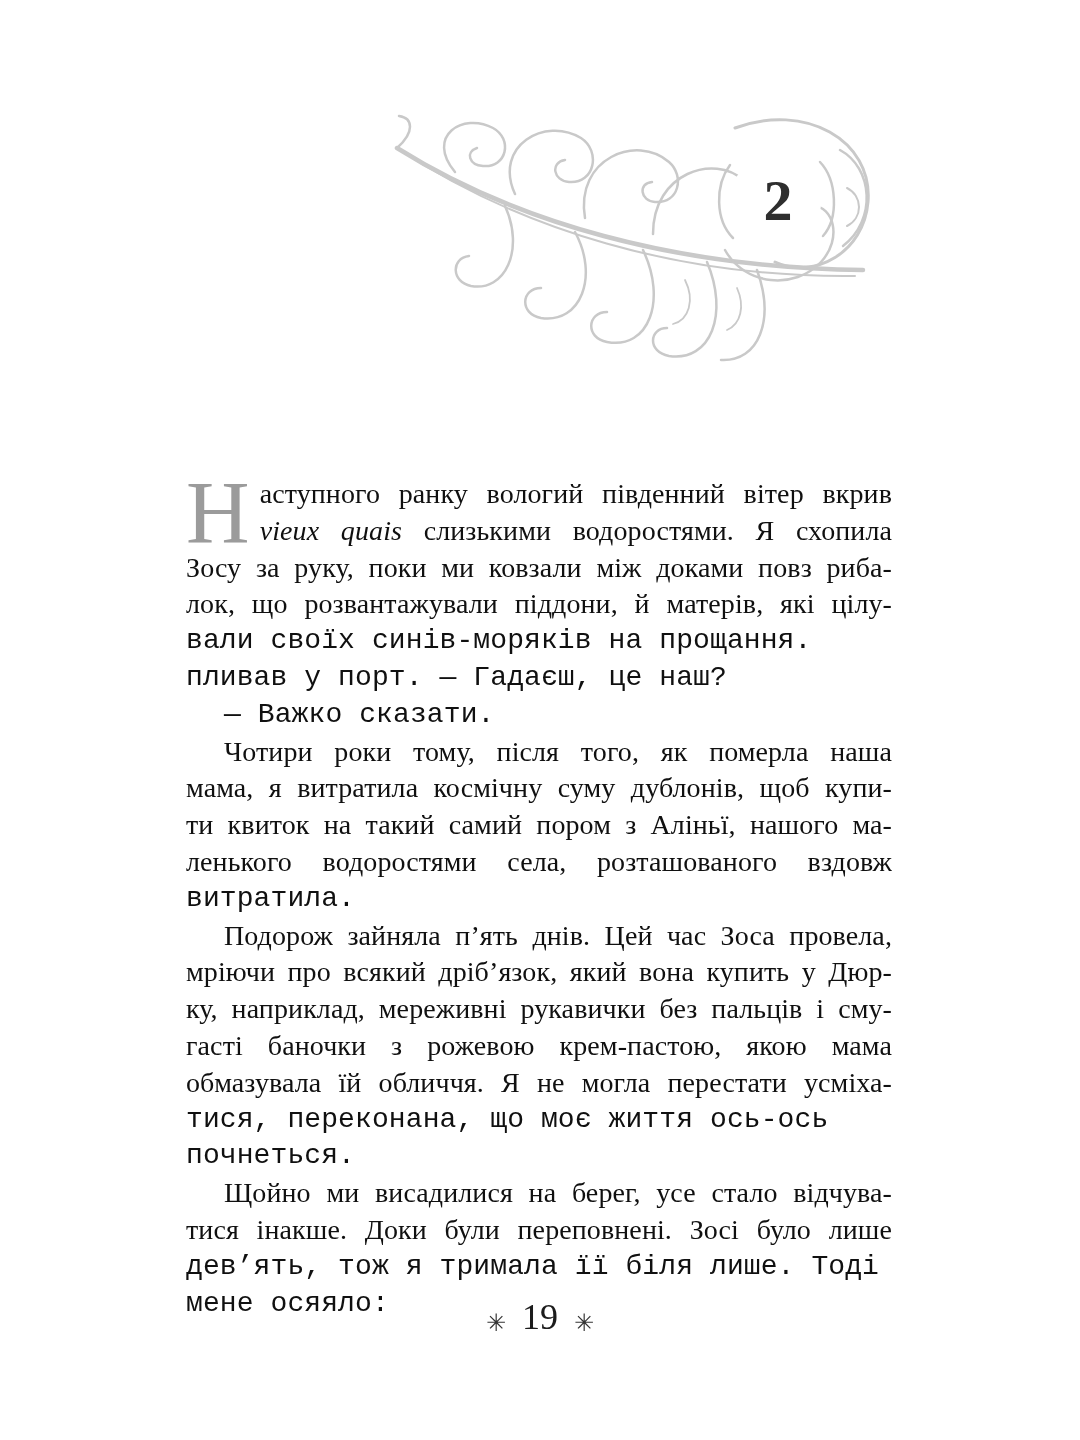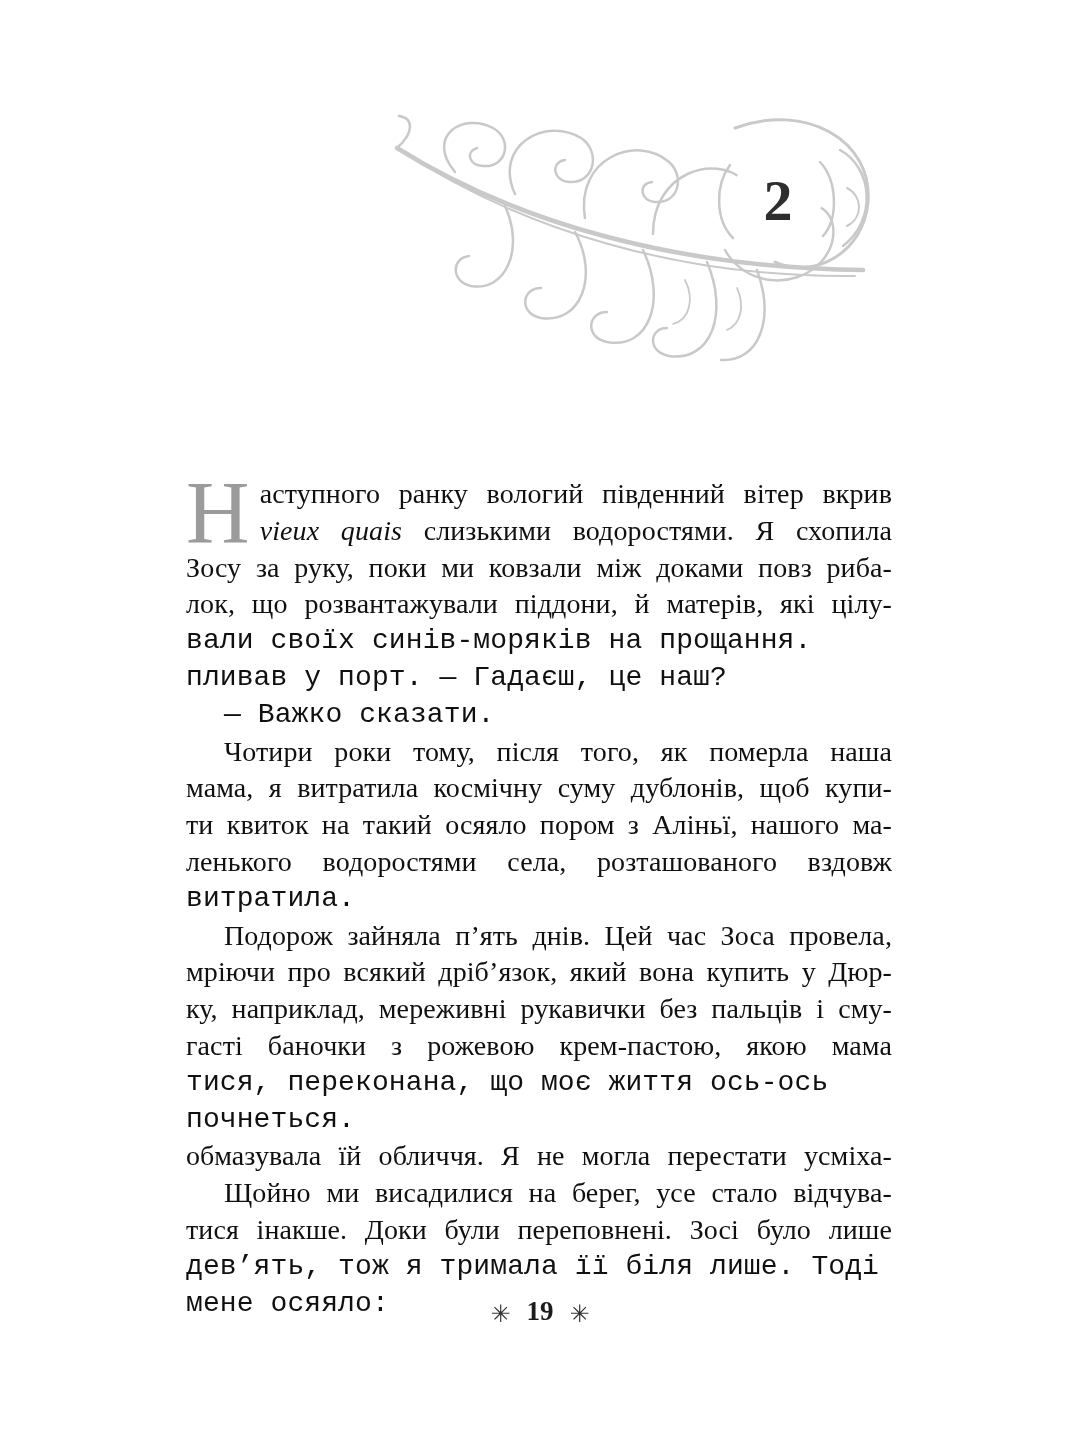--- a/index.html
+++ b/index.html
@@ -47,21 +47,21 @@
   
   .footer {
     position:absolute; left:0; top:1296px; width:1080px;
     text-align:center; color:#2b2b2b;
   }
   .footer .star {
     font-family:"DejaVu Sans",sans-serif;
     font-size:24px; vertical-align:-2px; color:#333333;
   }
   .footer .pagenum {
-    font-size:27px; margin:16px 16px; color:#1c1c1c;font-weight:bold;
+    font-size:36px; margin:16px 16px; color:#1c1c1c;
   }
 </style>
 </head>
 <body>
 
 <div class="page">
 
   <div class="feather-wrap">
     <svg viewBox="0 0 495 285" xmlns="http://www.w3.org/2000/svg" fill="none" stroke="#c9c9c9" stroke-linecap="round">
 
@@ -110,32 +110,32 @@
       <div class="line noj">пливав у порт. — Гадаєш, це наш?</div>
     </div>
 
     <div>
       <div class="line noj ind">— Важко сказати.</div>
     </div>
 
     <div>
       <div class="line ind">Чотири роки тому, після того, як померла наша</div>
       <div class="line">мама, я витратила космічну суму дублонів, щоб купи-</div>
-      <div class="line">ти квиток на такий осяяло пором з Аліньї, нашого ма-</div>
+      <div class="line">ти квиток на такий самий пором з Аліньї, нашого ма-</div>
       <div class="line">ленького водоростями села, розташованого вздовж</div>
       <div class="line noj">витратила.</div>
     </div>
 
     <div>
       <div class="line ind">Подорож зайняла п’ять днів. Цей час Зоса провела,</div>
       <div class="line">мріючи про всякий дріб’язок, який вона купить у Дюр-</div>
       <div class="line">ку, наприклад, мереживні рукавички без пальців і сму-</div>
       <div class="line">гасті баночки з рожевою крем-пастою, якою мама</div>
+      <div class="line">обмазувала їй обличчя. Я не могла перестати усміха-</div>
       <div class="line noj">тися, переконана, що моє життя ось-ось почнеться.</div>
-      <div class="line">обмазувала їй обличчя. Я не могла перестати усміха-</div>
     </div>
 
     <div>
       <div class="line ind">Щойно ми висадилися на берег, усе стало відчува-</div>
       <div class="line">тися інакше. Доки були переповнені. Зосі було лише</div>
       <div class="line noj">дев’ять, тож я тримала її біля лише. Тоді мене осяяло:</div>
     </div>
 
   </div>
 

